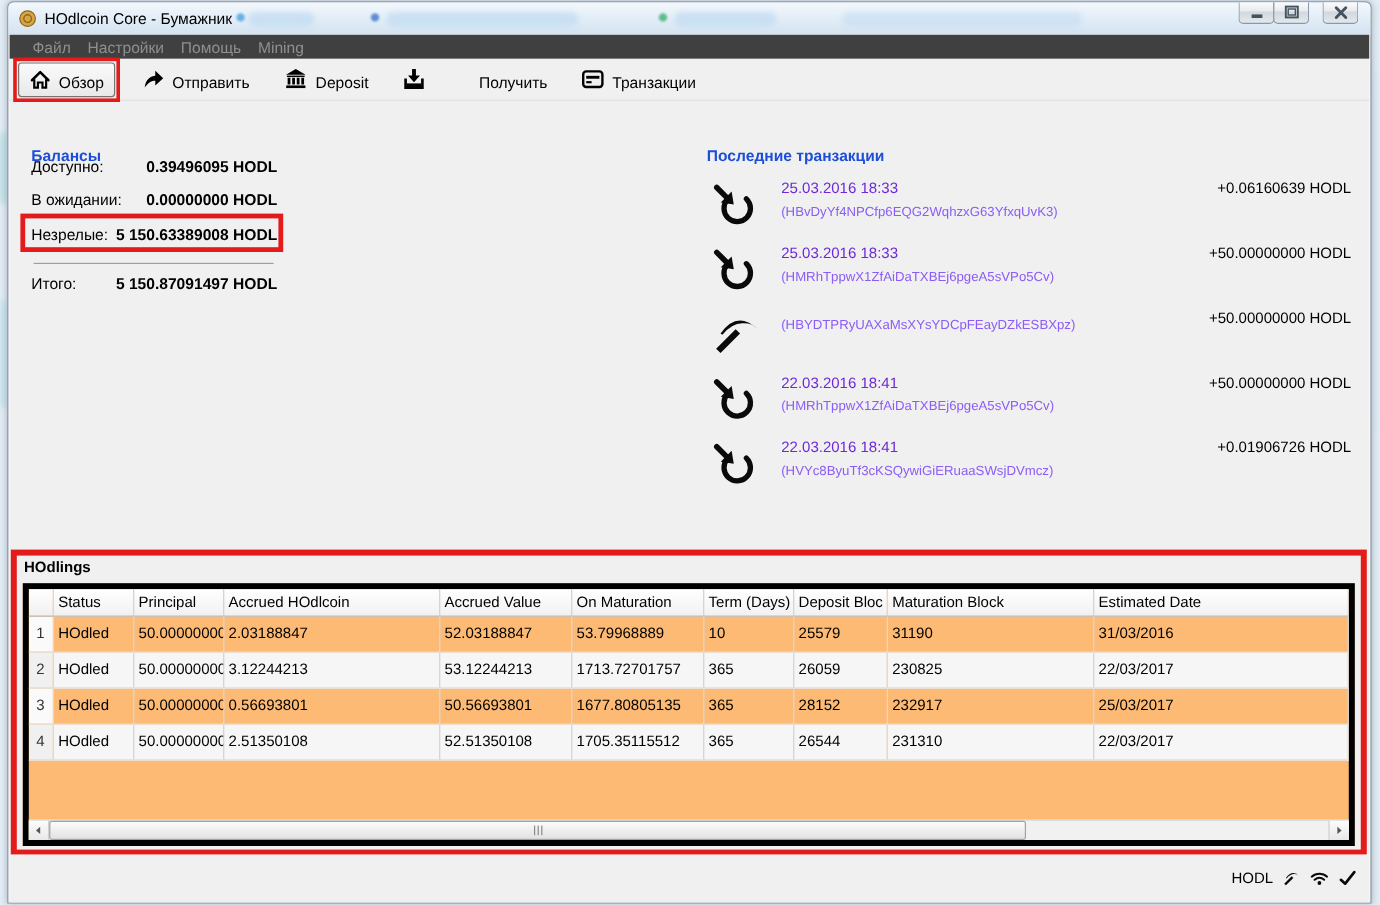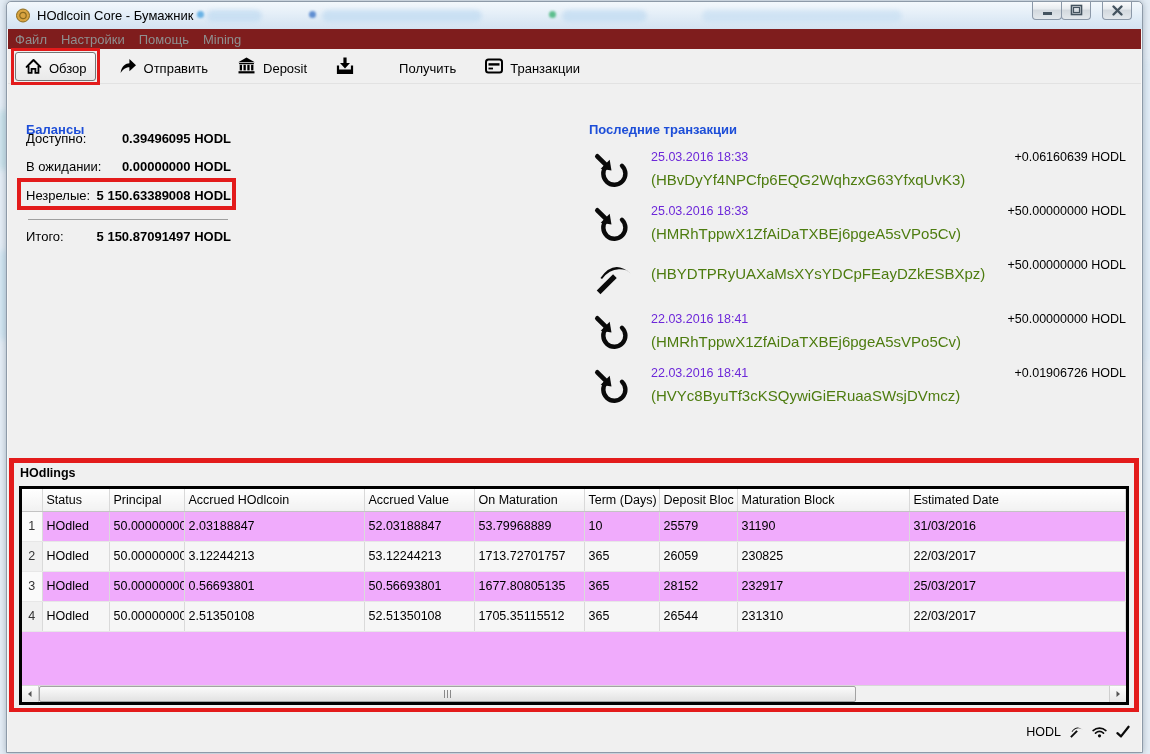--- a/index.html
+++ b/index.html
@@ -21,22 +21,22 @@
   .titlebar .dot { position:absolute; top:9px; width:7px; height:7px; border-radius:50%; filter:blur(1px); opacity:.8; }
   .app-icon { position:absolute; left:8px; top:5px; width:16px; height:16px; }
   .title-text { position:absolute; left:30px; top:6px; font-size:13px; color:#000; white-space:nowrap; }
   .win-controls { position:absolute; right:10px; top:-1px; display:flex; }
   .win-btn { width:30px; height:19px; border:1px solid #8b98a8; border-top:none;
     background:linear-gradient(#fefefe,#e7ebef 45%,#d2d8de 50%,#e3e8ec);
     border-radius:0 0 4px 4px; display:flex; align-items:center; justify-content:center; margin-left:-1px; }
   .win-btn.close { margin-left:11px; }
 
   
-  .menubar { position:absolute; left:1px; top:27px; right:1px; height:20px; background:#7f1d1d;
-    display:flex; align-items:center; padding-left:0; }
+  .menubar { position:absolute; left:1px; top:27px; right:1px; height:20px; background:#404040;
+    display:flex; align-items:center; padding-left:12px; }
   .menu-item { font-size:13px; color:#8f8f8f; padding:2px 7px; }
 
   
   .toolbar { position:absolute; left:1px; top:47px; right:1px; height:35px; background:#f0f0f0;
     display:flex; align-items:center; padding-left:3px; border-bottom:1px solid #e2e2e2; }
   .tool-btn { display:flex; align-items:flex-end; gap:6px; font-size:13px; color:#000; padding:4px 8px; }
   .overview-redbox { border:3px solid #e31b1b; padding:1px; margin-right:4px; }
   .tool-btn.pressed { border:1px solid #757575; border-radius:3px;
     background:linear-gradient(#fafafa,#e9e9e9); }
   .tool-btn svg { flex:none; }
@@ -50,27 +50,27 @@
   .bal-hr { position:absolute; left:2px; width:200px; border-top:1px solid #9f9f9f; }
   .immature-redbox { position:absolute; left:-9px; top:72px; width:219px; height:32px; border:4px solid #e31b1b; pointer-events:none; }
 
   
   .txs { position:absolute; left:582px; top:104px; width:537px; }
   .tx-list { margin-top:10px; }
   .tx-item { position:relative; height:54px; }
   .tx-icon-wrap { position:absolute; left:2px; top:3px; width:42px; height:42px; }
   .tx-text { position:absolute; left:62px; top:3px; }
   .tx-date { font-size:12.5px; color:#6d28d9; }
-  .tx-addr { font-size:15px; color:#4d7c0f; margin-top:7px;text-align:right; }
+  .tx-addr { font-size:11px; color:#8b5cf6; margin-top:7px;text-align:right; }
   .tx-amount { position:absolute; right:0; top:3px; font-size:12.5px; color:#000; }
 
   
   .hodl-redbox { position:absolute; left:2px; top:456px; width:1130px; height:255px; border:5px solid #e31b1b; }
   .hodl-title { position:absolute; left:6px; top:3px; font-size:12.5px; font-weight:bold; color:#000; }
-  .table-outer { position:absolute; left:5px; right:5px; top:23px; bottom:3px; background:#f0abfc; border:3px solid #000000; }
+  .table-outer { position:absolute; left:5px; right:5px; top:23px; bottom:3px; background:#fdba74; border:5px solid #000000; }
   table { border-collapse:collapse; table-layout:fixed; width:100%; font-size:12.5px; }
   col.c0{width:20px} col.c1{width:67px} col.c2{width:75px} col.c3{width:180px} col.c4{width:110px}
   col.c5{width:110px} col.c6{width:75px} col.c7{width:78px} col.c8{width:172px} col.c9{width:auto}
   th { height:22px; font-weight:normal; text-align:left; padding:0 4px; color:#000;
     background:linear-gradient(#ffffff,#f1f1f1); border-right:1px solid #d9d9d9; border-bottom:1px solid #c3c3c3;
     overflow:hidden; white-space:nowrap; }
   td { height:30px; padding:0 4px; color:#000; border-right:1px solid #dadada; border-bottom:1px solid #e7e7e7;
     overflow:hidden; white-space:nowrap; }
   tbody tr:nth-child(even) td { background:#f6f6f6; }
   td.rownum { text-align:center; padding:0 2px; background:#fafafa; color:#333; }

